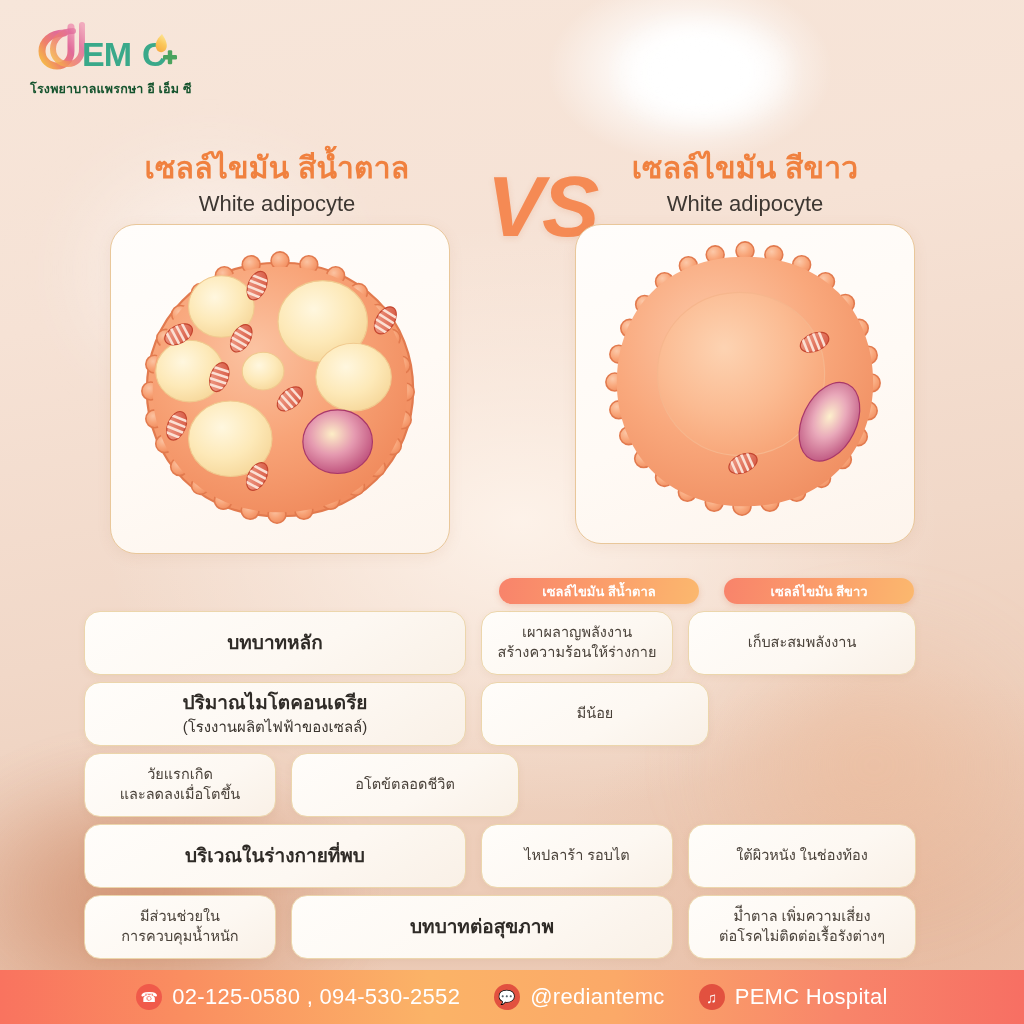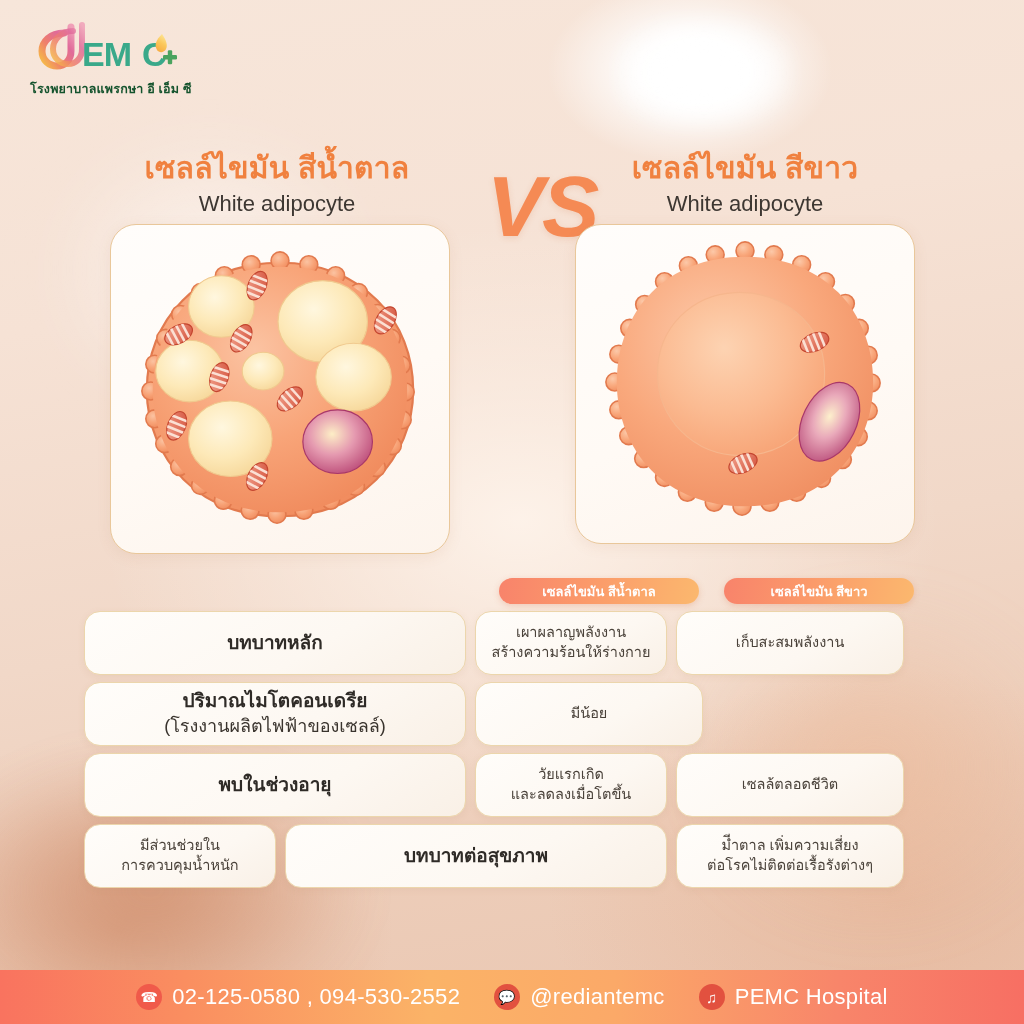--- a/index.html
+++ b/index.html
@@ -92,35 +92,35 @@
   .col-pill {
     position: absolute; top: 0; height: 26px; border-radius: 13px;
     display: flex; align-items: center; justify-content: center;
     font-size: 13px; font-weight: 700; color: #ffffff;
     background: linear-gradient(100deg, #f8836b 0%, #fb9a6a 45%, #fbb86e 100%);
     box-shadow: 0 2px 6px rgba(214,110,70,.25);
   }
   .pill-brown { left: 415px; width: 200px; }
   .pill-white { left: 640px; width: 190px; }
 
-  .t-row { display: flex; gap: 9px; margin-top: 7px; }
+  .t-row { display: flex; gap: 15px; margin-top: 7px; }
   .cell {
     border-radius: 16px;
     border: 1.3px solid #ecd6ac;
     background: linear-gradient(150deg, #fffdfa 0%, #fdf8f2 60%, #f9f0e6 100%);
     box-shadow: 0 2px 7px rgba(175,125,85,.10);
     display: flex; flex-direction: column;
     align-items: center; justify-content: center;
     text-align: center; height: 64px; padding: 4px 10px;
   }
   .cell-label { width: 382px; }
   .cell-val   { width: 192px; }
   .cell-val2  { width: 228px; }
   .lbl-main  { font-size: 19px; font-weight: 700; color: #2f2b27; line-height: 1.3; }
-  .lbl-sub   { font-size: 18px; color: #3a342e; line-height: 1.3; margin-top: 1px; }
+  .lbl-sub   { font-size: 15px; color: #3a342e; line-height: 1.3; margin-top: 1px; }
   .val-line  { font-size: 14.5px; color: #4a423a; line-height: 1.35; }
 
   
   .footer {
     position: absolute; left: 0; bottom: 0; width: 1024px; height: 54px;
     background: linear-gradient(90deg, #f9735f 0%, #fa8e60 18%, #fbb367 42%, #fba968 60%, #f8856a 82%, #f76f63 100%);
     display: flex; align-items: center; justify-content: center; gap: 34px;
   }
   .f-item { display: flex; align-items: center; gap: 10px; }
   .f-text { font-size: 22px; color: #fff; letter-spacing: .3px; white-space: nowrap; }
@@ -459,32 +459,40 @@
       <div class="cell cell-label">
         <div class="lbl-main">ปริมาณไมโตคอนเดรีย</div>
         <div class="lbl-sub">(โรงงานผลิตไฟฟ้าของเซลล์)</div>
       </div>
       <div class="cell cell-val2">
         <div class="val-line">มีน้อย</div>
       </div>
     </div>
 
     <div class="t-row">
-      <div class="cell cell-label">
-        <div class="lbl-main">พบในช่วงอายุ</div>
-      </div>
       <div class="cell cell-val">
         <div class="val-line">วัยแรกเกิด</div>
         <div class="val-line">และลดลงเมื่อโตขึ้น</div>
       </div>
       <div class="cell cell-val2">
-        <div class="val-line">เซลล้ตลอดชีวิต</div>
-      </div>
-    </div>
-
+        <div class="val-line">อโตข้ตลอดชีวิต</div>
+      </div>
+    </div>
+
+    <div class="t-row">
+      <div class="cell cell-label">
+        <div class="lbl-main">บริเวณในร่างกายที่พบ</div>
+      </div>
+      <div class="cell cell-val">
+        <div class="val-line">ไหปลาร้า รอบไต</div>
+      </div>
+      <div class="cell cell-val2">
+        <div class="val-line">ใต้ผิวหนัง ในช่องท้อง</div>
+      </div>
+    </div>
 
     <div class="t-row">
       <div class="cell cell-val">
         <div class="val-line">มีส่วนช่วยใน</div>
         <div class="val-line">การควบคุมน้ำหนัก</div>
       </div>
       <div class="cell cell-label">
         <div class="lbl-main">บทบาทต่อสุขภาพ</div>
       </div>
       <div class="cell cell-val2">

